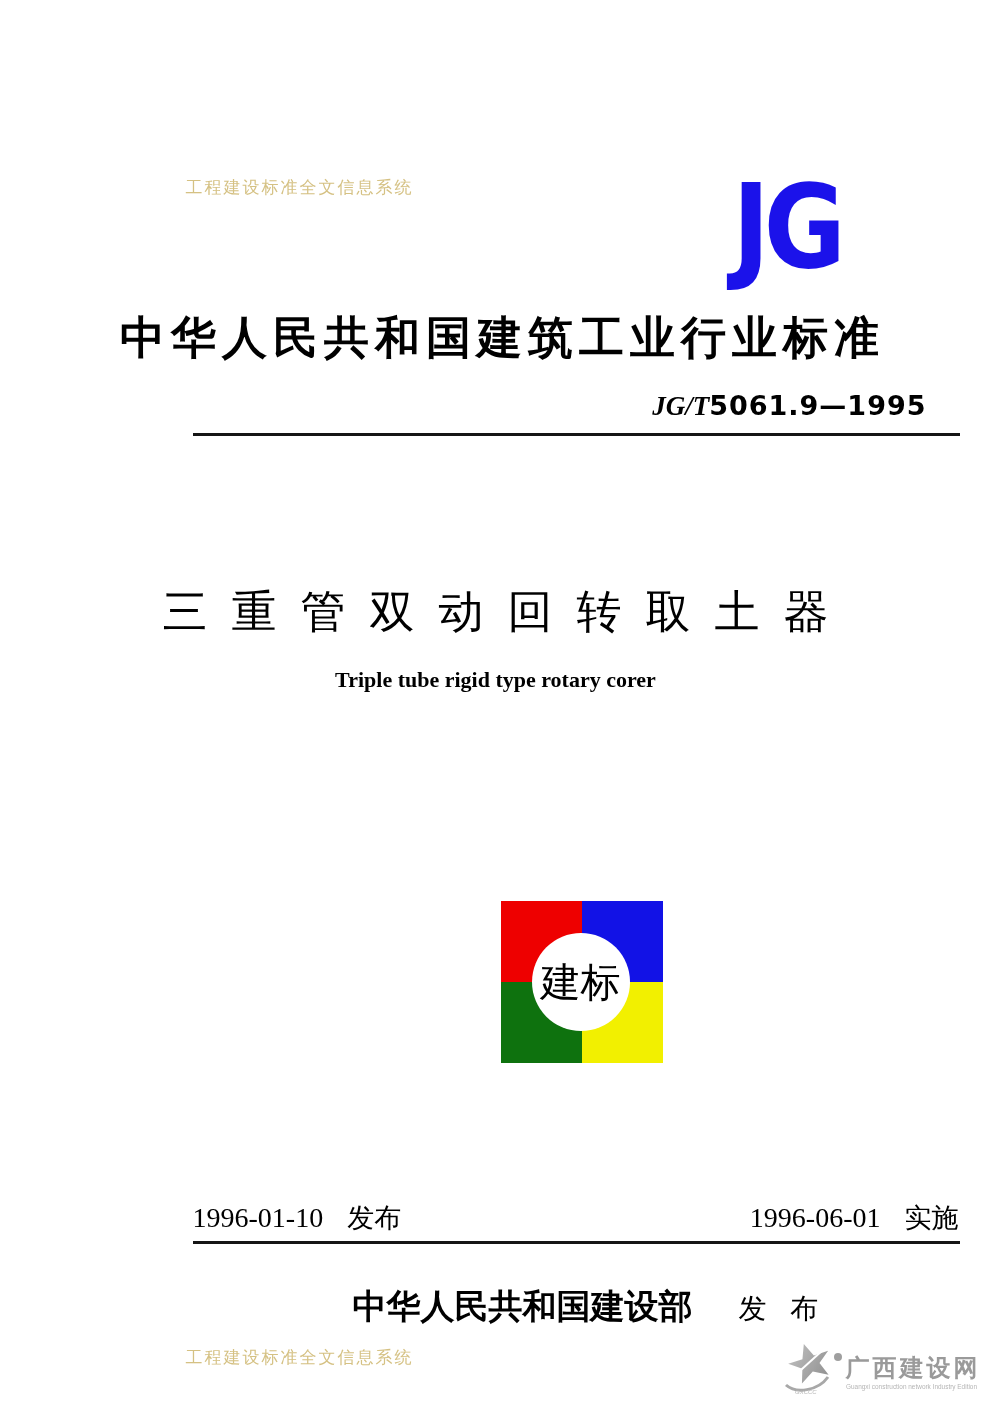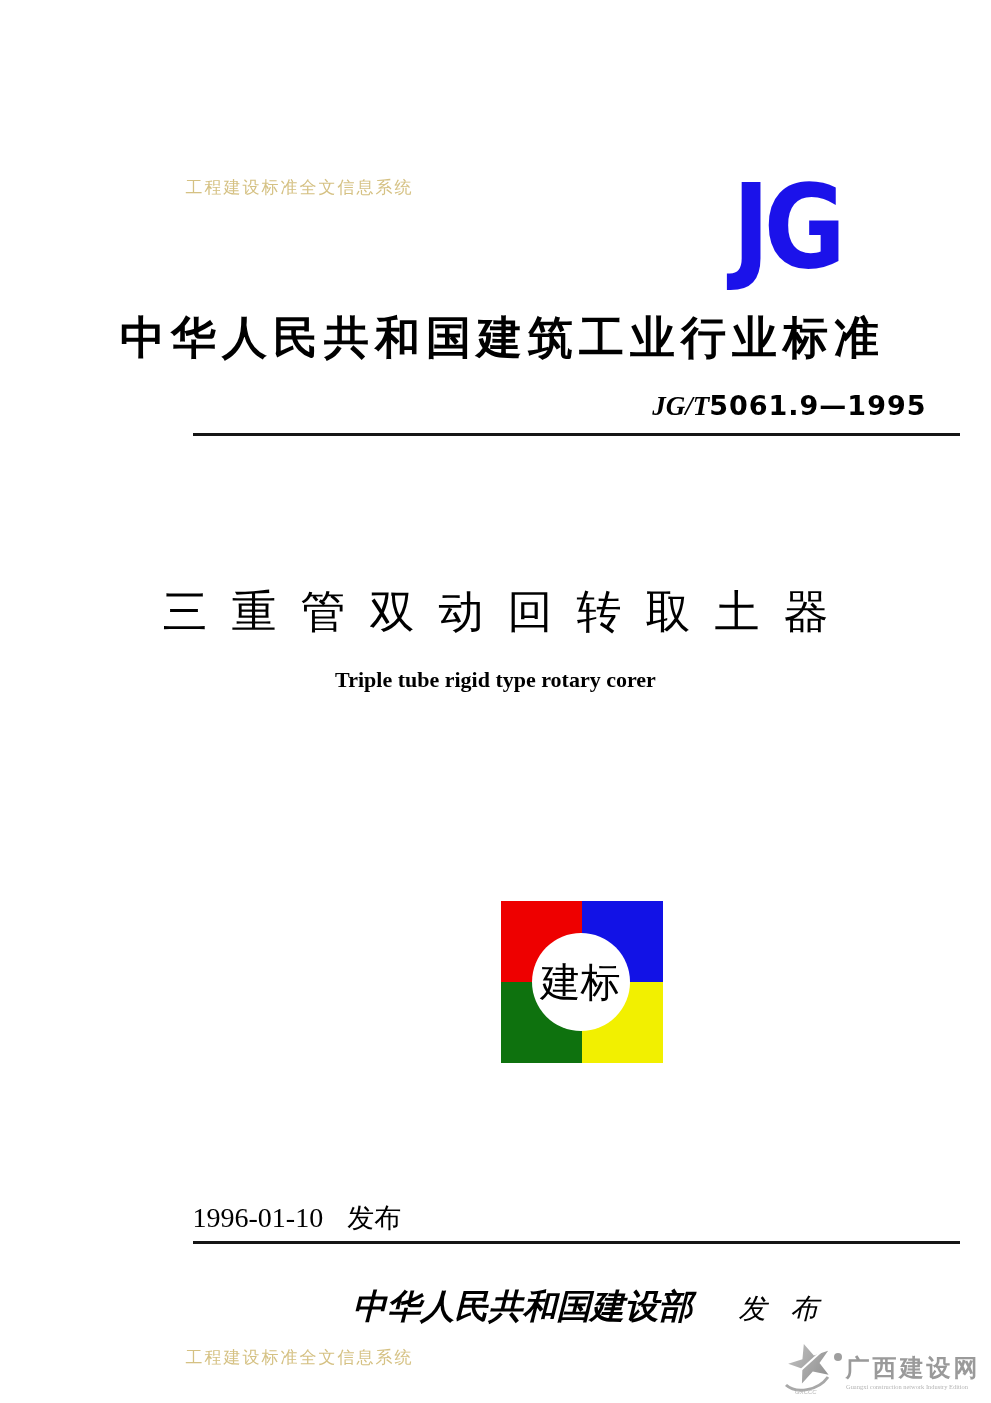--- a/index.html
+++ b/index.html
@@ -127,21 +127,20 @@
   }
   .date-item{white-space:nowrap;}
   .date-label{font-family:"Liberation Sans","DejaVu Sans",sans-serif;margin-left:24px;font-size:27px;}
 
   .publisher-row{
     position:absolute;
     left:348px;top:1284px;
     display:flex;
     align-items:baseline;
     white-space:nowrap;
-    font-style:italic;
   }
   .publisher-name{
     font-size:34px;
     font-weight:bold;
     letter-spacing:0;
   }
   .publish-action{
     font-size:28px;
     font-weight:500;
     margin-left:46px;
@@ -149,21 +148,21 @@
   }
 
   .site-logo{
     position:absolute;
     left:775px;top:1341px;
     width:212px;height:60px;
     display:flex;
     align-items:flex-start;
   }
   .star-wrap{width:66px;height:58px;flex:0 0 auto;}
-  .gx-text{margin-left:0;padding-top:14px;font-family:Liberation Serif, serif;}
+  .gx-text{margin-left:0;padding-top:14px;}
   .gx-name{
     font-size:24px;
     font-weight:600;
     letter-spacing:3px;
     color:var(--logo-gray,#9a9a9a);
     white-space:nowrap;
     line-height:1.1;
   }
   .gx-sub{
     font-size:7px;
@@ -200,20 +199,23 @@
     <div class="quad-green"></div>
     <div class="quad-yellow"></div>
     <div class="emblem-circle">
       <span class="emblem-label">建标</span>
     </div>
   </div>
 
   <div class="date-row">
     <div class="date-item">
       <span>1996-01-10</span><span class="date-label">发布</span>
+    </div>
+    <div class="date-item">
+      <span>1996-06-01</span><span class="date-label">实施</span>
     </div>
   </div>
 
   <div class="rule rule-bottom"></div>
 
   <div class="publisher-row">
     <span class="publisher-name">中华人民共和国建设部</span>
     <span class="publish-action">发 布</span>
   </div>
 

